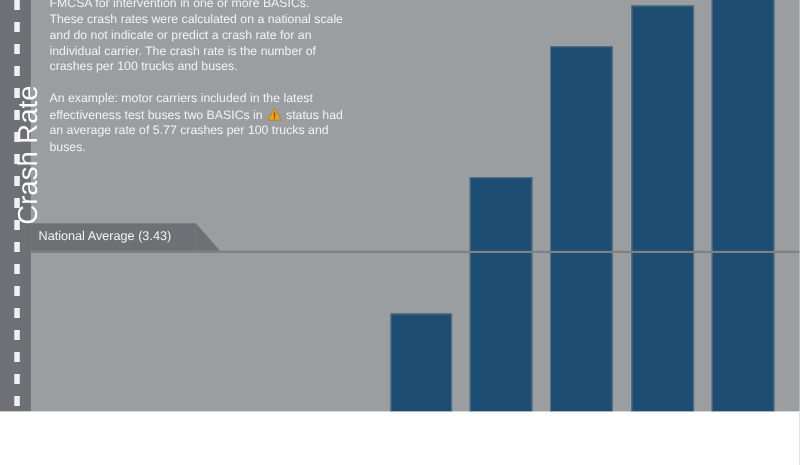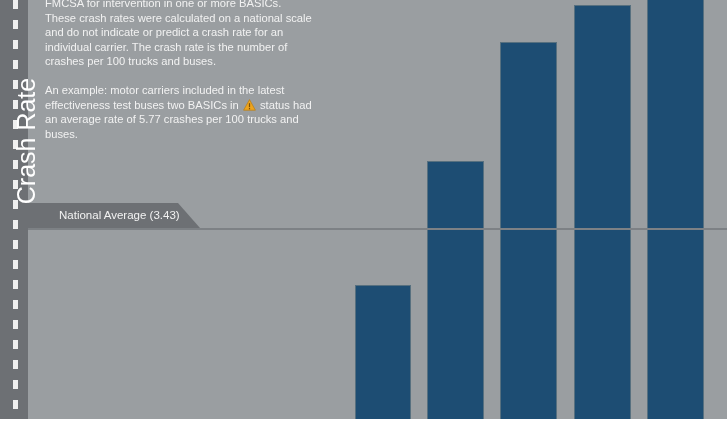--- a/index.html
+++ b/index.html
@@ -3,21 +3,21 @@
 <meta charset="utf-8">
 <style>
   html, body {
     margin: 0;
     padding: 0;
     background: #ffffff;
   }
   #screen {
     position: relative;
     width: 727px;
-    height: 419px;
+    height: 374px;
     overflow: hidden;
     font-family: "Liberation Sans", sans-serif;
     background: #9a9ea1;
   }
 
   
   #left-rail {
     position: absolute;
     left: 0; top: 0;
     width: 28px; height: 423px;
@@ -106,21 +106,20 @@
     z-index: 7;
   }
   #avg-banner-label {
     position: absolute;
     left: 7px; top: 206px;
     color: #f2f2f2;
     font-size: 11.5px;
     line-height: 19px;
     white-space: nowrap;
     z-index: 8;
-    margin-left: 24px;
   }
 
   
   .bar {
     position: absolute;
     bottom: 0;
     background: #1d4d73;
     border: 1px solid #57707f;
     box-sizing: border-box;
     z-index: 4;

